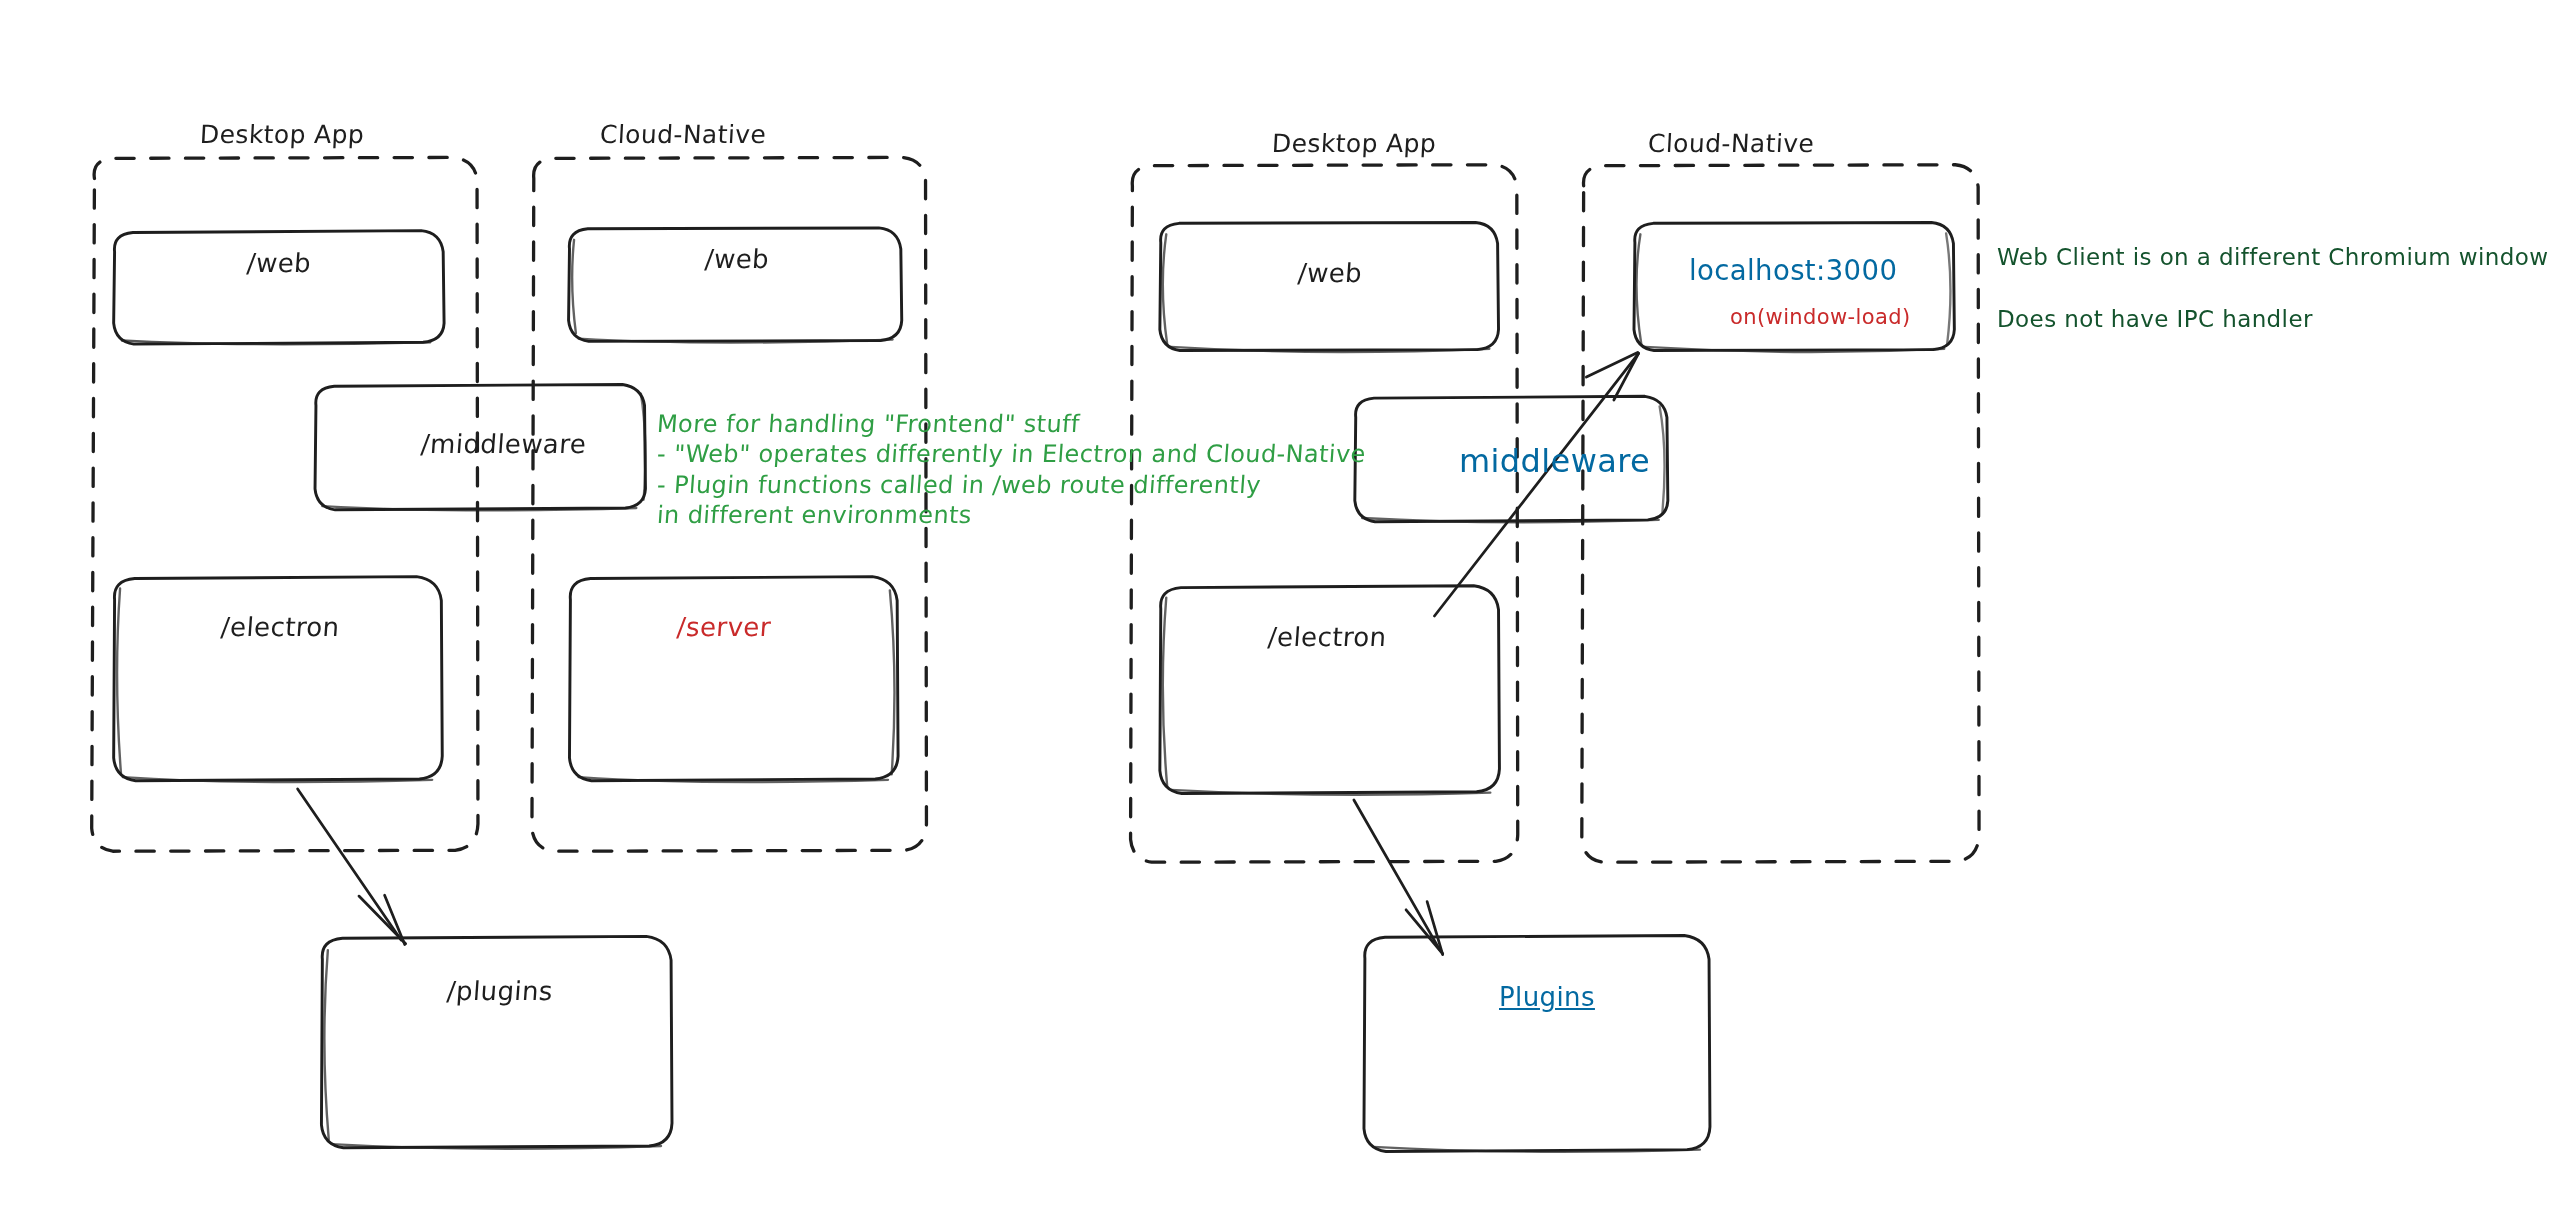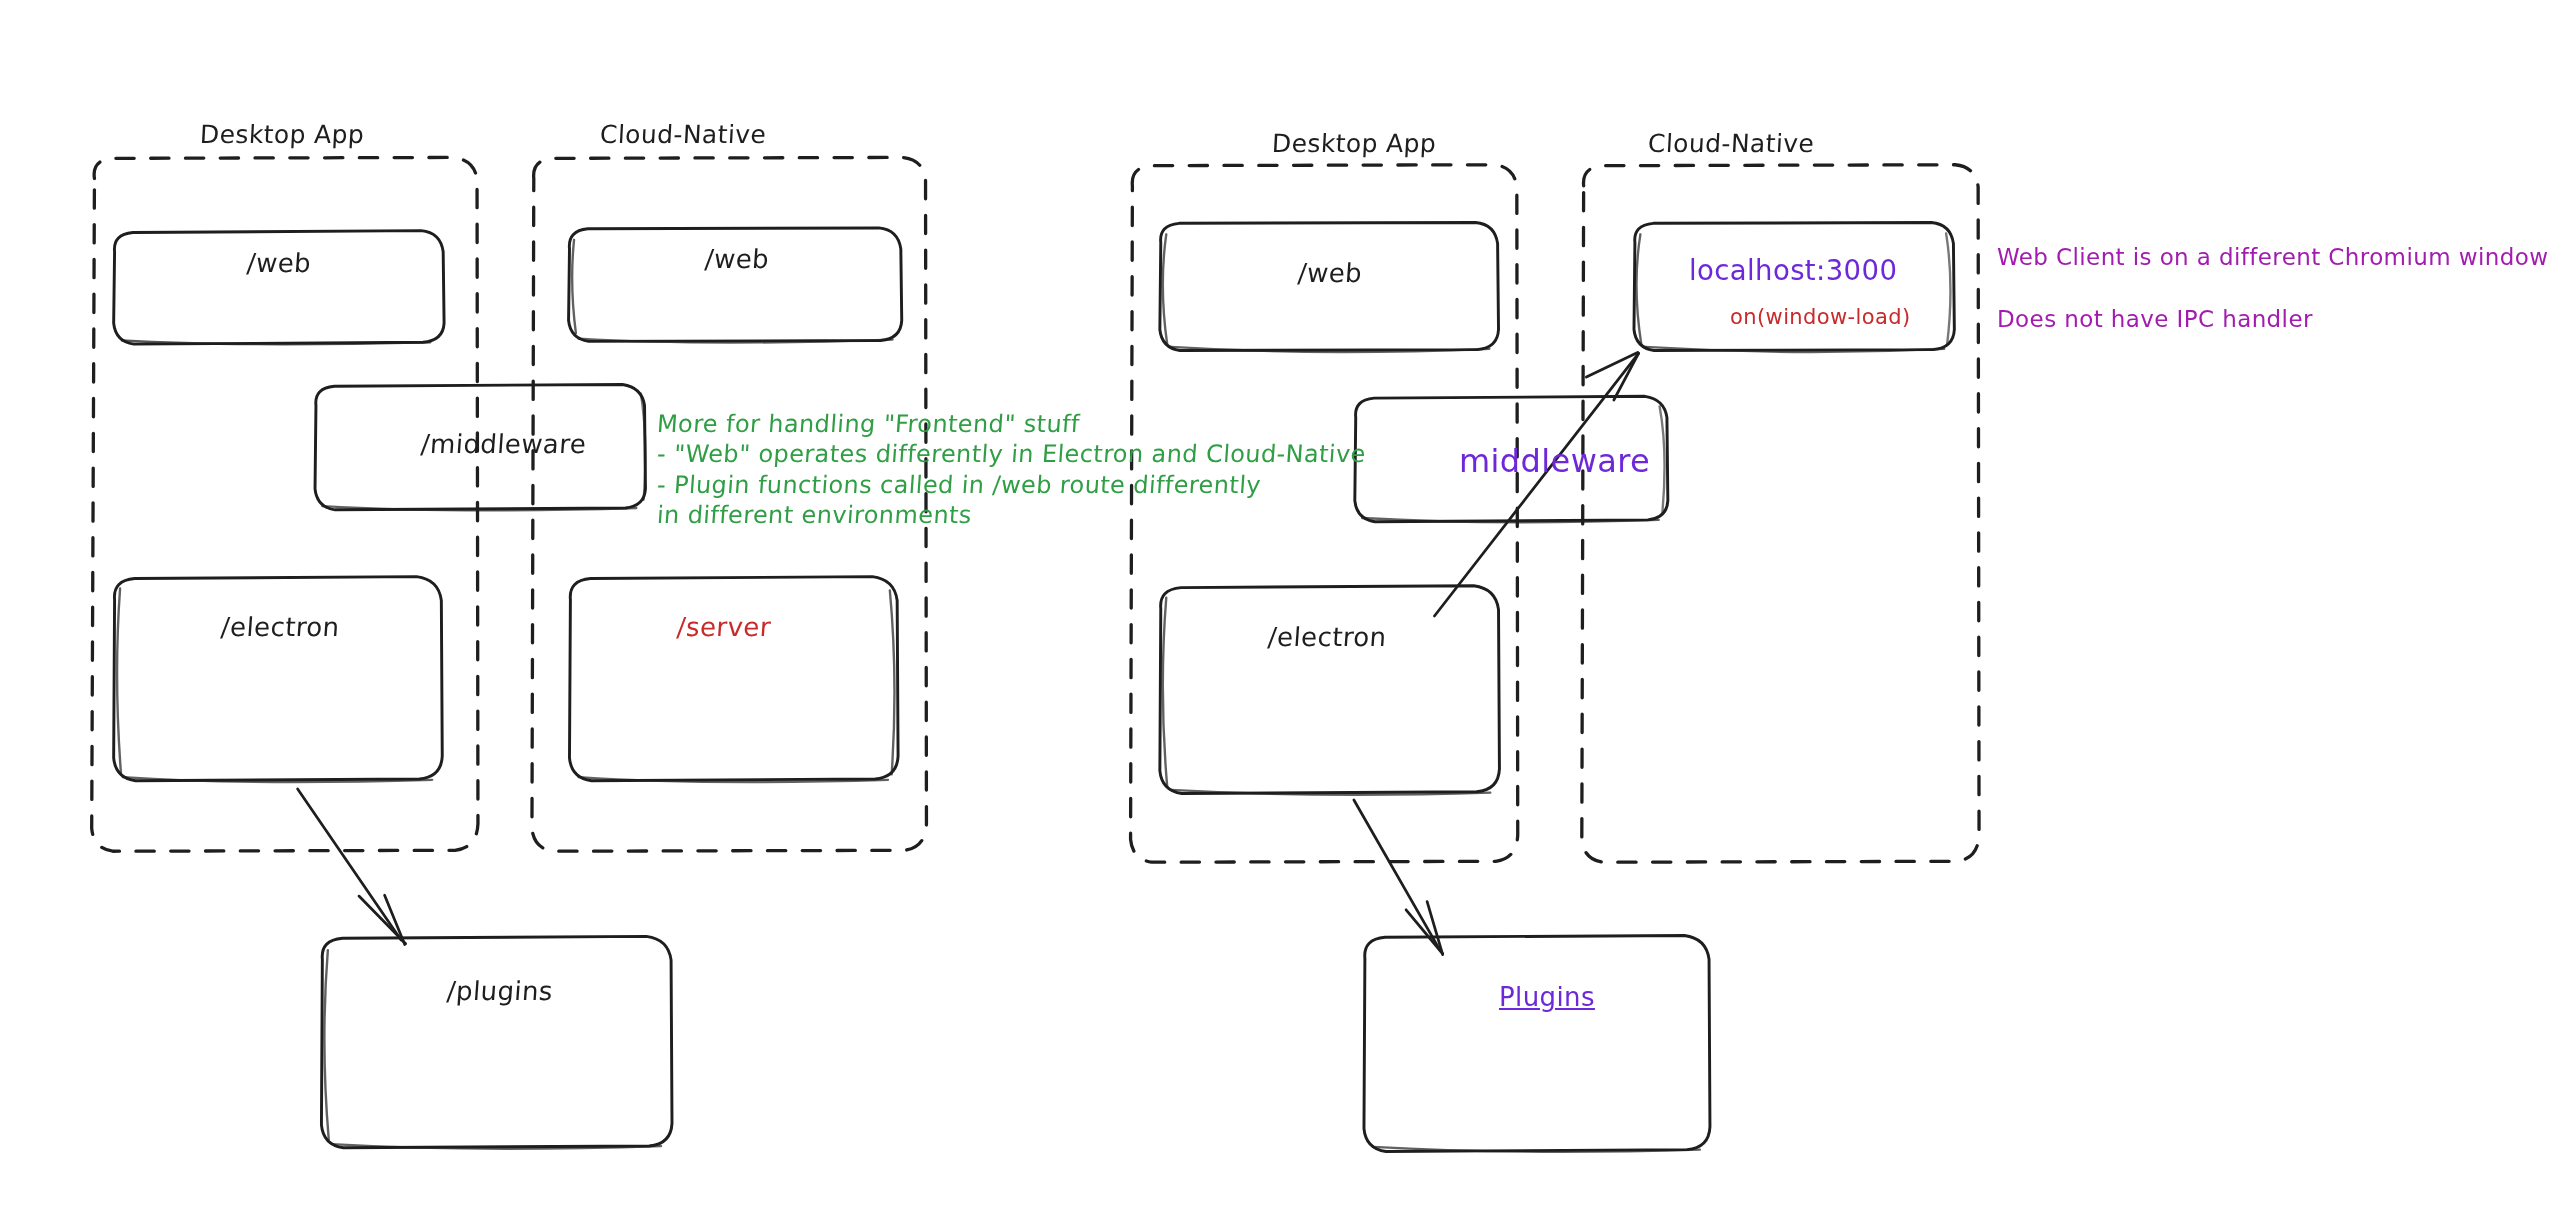--- a/index.html
+++ b/index.html
@@ -67,36 +67,36 @@
     color: #1e1e1e;
     transform: skewX(-3deg);
   }
   .node-label {
     font-size: 26px;
     color: #1e1e1e;
     transform: skewX(-4deg);
   }
   .node-label-upright {
     font-size: 27.5px;
-    color: #6d28d9;
+    color: #0369a1;
   }
   .sub-label-red {
     font-size: 21px;
     color: #c92a2a;
   }
   .ann-green {
     font-size: 24px;
     line-height: 30px;
     color: #2f9e44;
     transform: skewX(-4deg);
   }
   .ann-red {
     font-size: 23px;
     line-height: 31px;
-    color: #a21caf;
+    color: #14532d;
   }
 </style>
 </head>
 <body>
 
 <div id="canvas">
 
   <svg class="layer" viewBox="0 0 2814 1346">
 
     <g>

